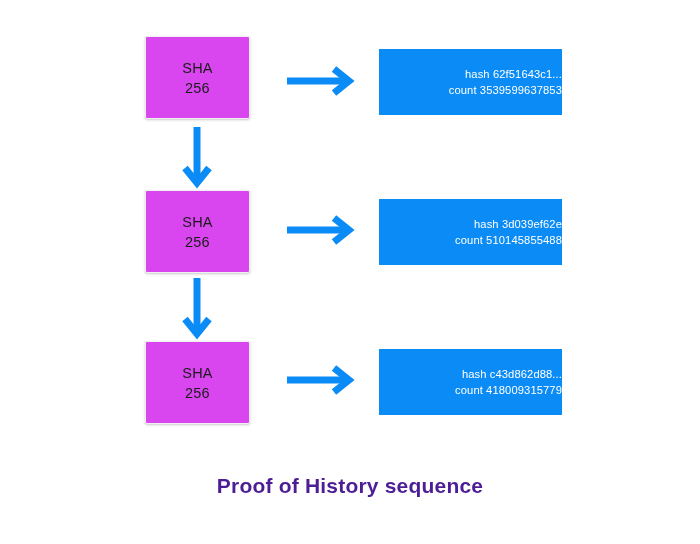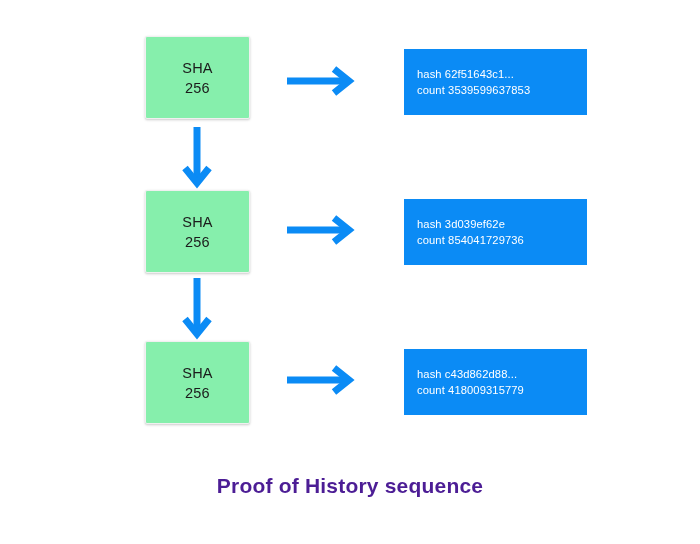--- a/index.html
+++ b/index.html
@@ -19,50 +19,51 @@
     height: 544px;
     background: #ffffff;
   }
 
   
   .sha-card {
     position: absolute;
     left: 145px;
     width: 105px;
     height: 83px;
-    background: #86efac;
+    background: #d946ef;
     border: 1px solid #f0f0f0;
     border-radius: 2px;
     box-shadow: 0 1px 3px rgba(0,0,0,0.14), 0 1px 2px rgba(0,0,0,0.08);
     display: flex;
     flex-direction: column;
     align-items: center;
     justify-content: center;
     box-sizing: border-box;
   }
   .sha-line {
     font-size: 14.5px;
     line-height: 20px;
     color: #1b1b1b;
     letter-spacing: 0.2px;
     text-align: center;
   }
 
   
   .info-box {
     position: absolute;
-    left: 404px;
+    left: 379px;
     width: 183px;
     height: 66px;
     background: #0b8bf5;
     display: flex;
     flex-direction: column;
     justify-content: center;
     box-sizing: border-box;
     padding-left: 13px;
+    align-items: flex-end;
   }
   .info-line {
     font-size: 11.2px;
     line-height: 16px;
     color: #ffffff;
     letter-spacing: 0.1px;
     white-space: nowrap;
   }
 
   
@@ -134,21 +135,21 @@
 
   <div class="arrow-right" style="top:215px;">
     <svg viewBox="0 0 70 30" xmlns="http://www.w3.org/2000/svg">
       <line x1="1" y1="15" x2="58" y2="15" stroke="#0b8bf5" stroke-width="7" stroke-linecap="butt"></line>
       <polyline points="48,3 63,15 48,27" fill="none" stroke="#0b8bf5" stroke-width="7" stroke-linecap="butt" stroke-linejoin="miter"></polyline>
     </svg>
   </div>
 
   <div class="info-box" style="top:199px;">
     <div class="info-line">hash 3d039ef62e</div>
-    <div class="info-line">count 854041729736</div>
+    <div class="info-line">count 510145855488</div>
   </div>
 
   <div class="arrow-down" style="top:277px;">
     <svg viewBox="0 0 30 62" xmlns="http://www.w3.org/2000/svg">
       <line x1="15" y1="1" x2="15" y2="52" stroke="#0b8bf5" stroke-width="7" stroke-linecap="butt"></line>
       <polyline points="3,42 15,57 27,42" fill="none" stroke="#0b8bf5" stroke-width="7" stroke-linecap="butt" stroke-linejoin="miter"></polyline>
     </svg>
   </div>
 
   <div class="sha-card" style="top:341px;">

